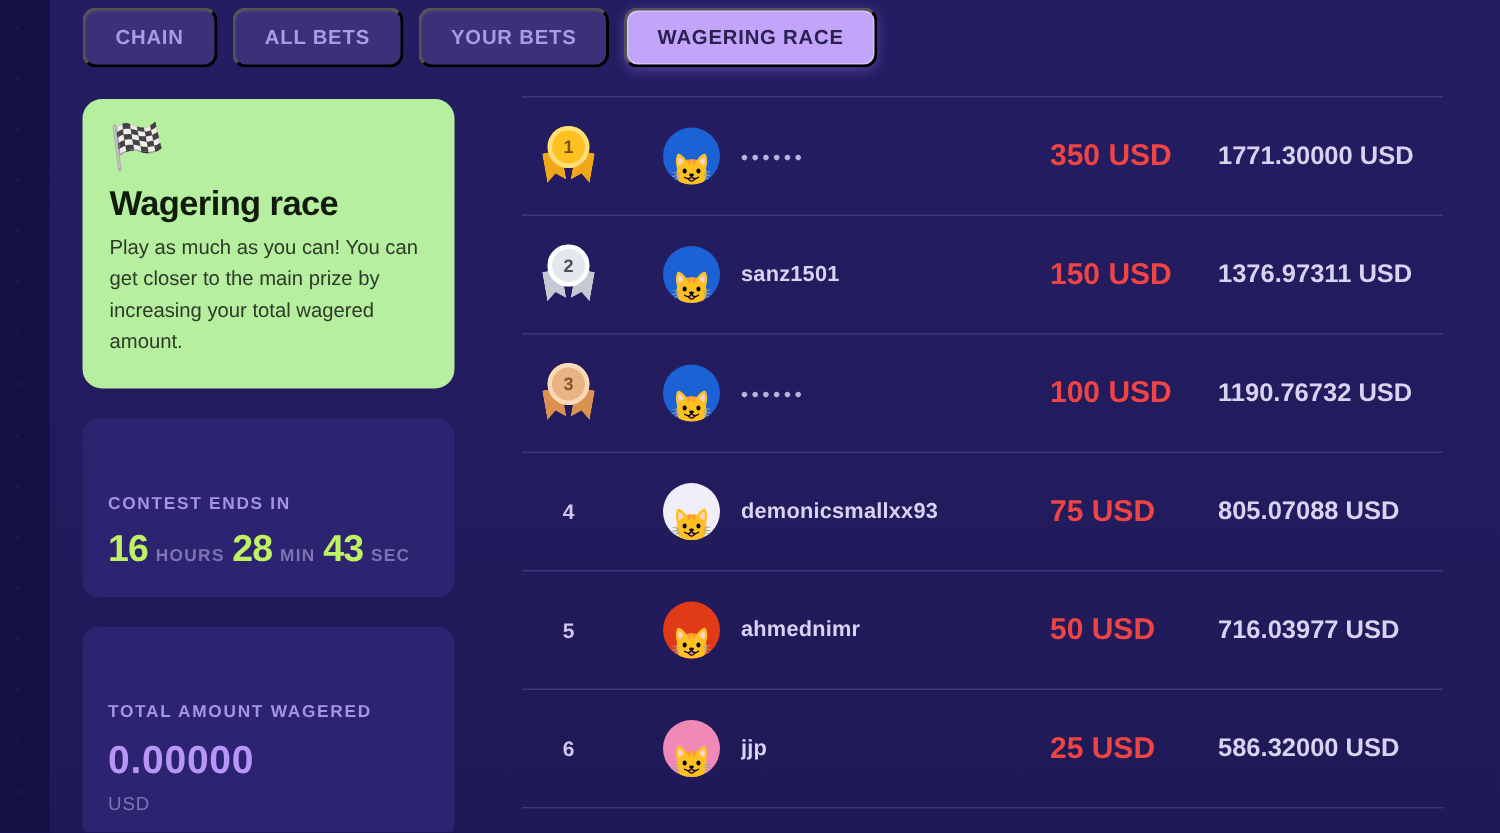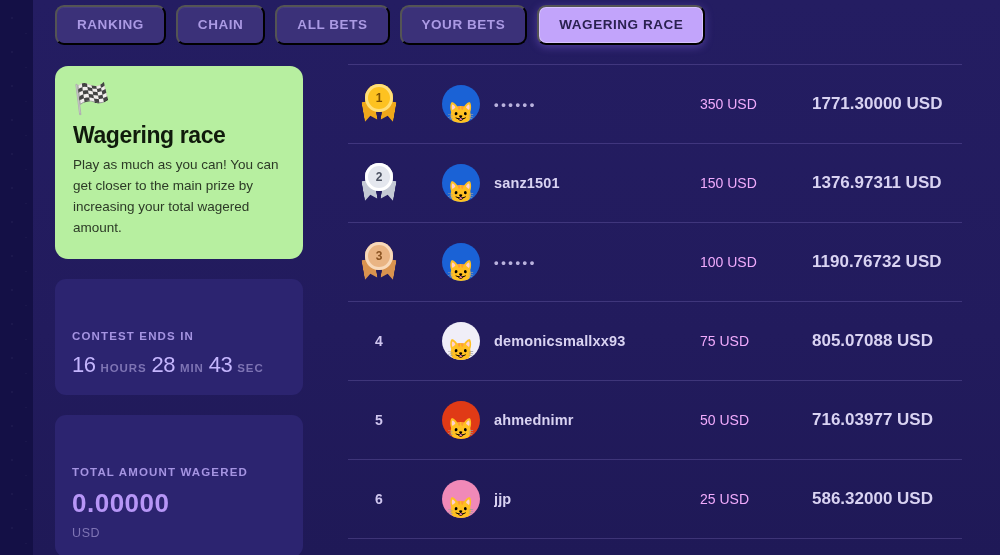--- a/index.html
+++ b/index.html
@@ -137,23 +137,23 @@
   }
 
   .timer-row {
     display: flex;
     align-items: baseline;
     gap: 5px;
     white-space: nowrap;
   }
 
   .timer-num {
-    font-size: 22px;
-    font-weight: normal;
-    color: #c4b5fd;
+    font-size: 25px;
+    font-weight: bold;
+    color: #bef264;
     letter-spacing: -.5px;
   }
 
   .timer-unit {
     font-size: 11.5px;
     font-weight: bold;
     letter-spacing: .9px;
     color: #7e74b4;
   }
 
@@ -277,44 +277,43 @@
   }
 
   .username.masked {
     letter-spacing: 2.6px;
     font-size: 13px;
     color: #b9b2dd;
   }
 
   .c-prize {
     flex: 0 0 112px;
-    font-size: 14px;
-    font-weight: normal;
-    color: #f0abfc;
+    font-size: 20px;
+    font-weight: bold;
+    color: #ef4444;
     text-align: left;
   }
 
   .c-wagered {
     flex: 0 0 150px;
     font-size: 17px;
     font-weight: bold;
     color: #d9d3f2;
     padding-right: 1px;
   }
 </style>
 </head>
 <body>
 
 <div id="app">
 
   <div class="content-panel"></div>
   <div class="left-gutter"></div>
 
   <nav class="tabbar" id="tabbar">
-      <button class="tab">RANKING</button>
       <button class="tab">CHAIN</button>
       <button class="tab">ALL BETS</button>
       <button class="tab">YOUR BETS</button>
       <button class="tab active">WAGERING RACE</button>
     </nav>
 
   <aside class="sidebar">
 
     <div class="promo-card">
       <span class="promo-icon">🏁</span>

